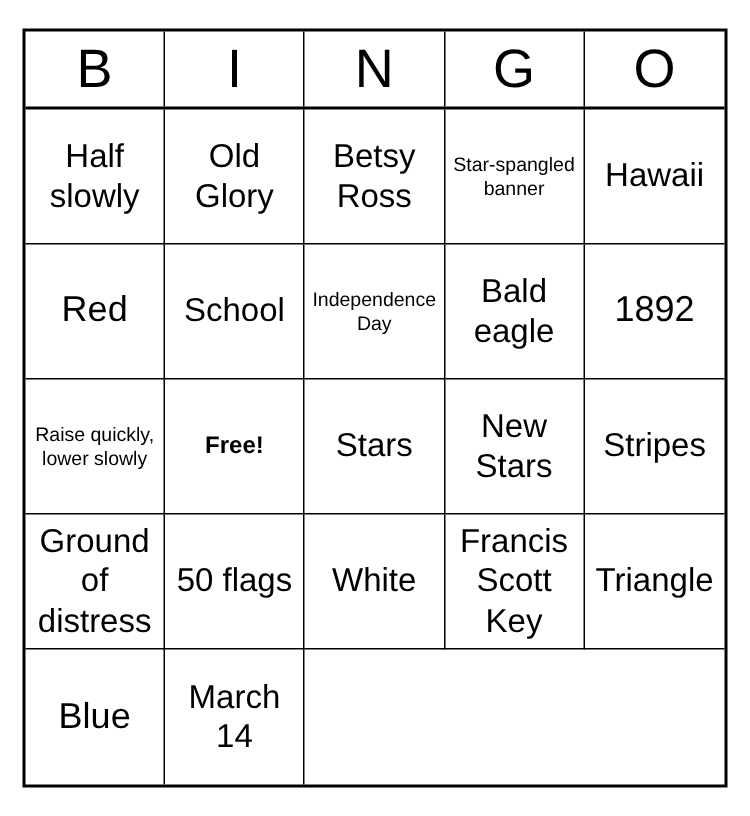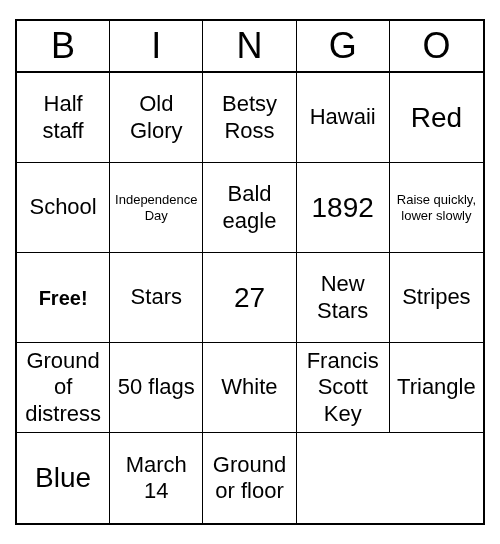--- a/index.html
+++ b/index.html
@@ -65,61 +65,60 @@
 
     .bingo-cell:nth-child(n+21) {
       border-bottom: none;
     }
 
     .bingo-cell.small-text {
       font-size: 13px;
     }
 
     .bingo-cell.free {
-      font-size: 20px;
+      font-size: 16px;
       font-weight: bold;
     }
 
     .bingo-cell.large {
       font-size: 22px;
     }
 
     .bingo-cell.xlarge {
-      font-size: 28px;
+      font-size: 24px;
     }
   </style>
 </head>
 <body>
 
 <div class="bingo-card">
   <div class="bingo-header">
   <div class="bingo-header-cell">B</div>
       <div class="bingo-header-cell">I</div>
       <div class="bingo-header-cell">N</div>
       <div class="bingo-header-cell">G</div>
       <div class="bingo-header-cell">O</div>
     </div>
   <div class="bingo-grid">
-  <div class="bingo-cell large">Half staff</div>
+  <div class="bingo-cell large">Half slowly</div>
       <div class="bingo-cell large">Old Glory</div>
       <div class="bingo-cell large">Betsy Ross</div>
+      <div class="bingo-cell small-text">Star-spangled banner</div>
       <div class="bingo-cell large">Hawaii</div>
       <div class="bingo-cell xlarge">Red</div>
       <div class="bingo-cell">School</div>
       <div class="bingo-cell small-text">Independence Day</div>
       <div class="bingo-cell large">Bald eagle</div>
       <div class="bingo-cell xlarge">1892</div>
       <div class="bingo-cell small-text">Raise quickly, lower slowly</div>
       <div class="bingo-cell free">Free!</div>
       <div class="bingo-cell large">Stars</div>
-      <div class="bingo-cell xlarge">27</div>
       <div class="bingo-cell large">New Stars</div>
       <div class="bingo-cell large">Stripes</div>
       <div class="bingo-cell">Ground of distress</div>
       <div class="bingo-cell large">50 flags</div>
       <div class="bingo-cell large">White</div>
       <div class="bingo-cell">Francis Scott Key</div>
       <div class="bingo-cell">Triangle</div>
       <div class="bingo-cell xlarge">Blue</div>
       <div class="bingo-cell large">March 14</div>
-      <div class="bingo-cell">Ground or floor</div>
     </div>
 </div>
 
 </body></html>

